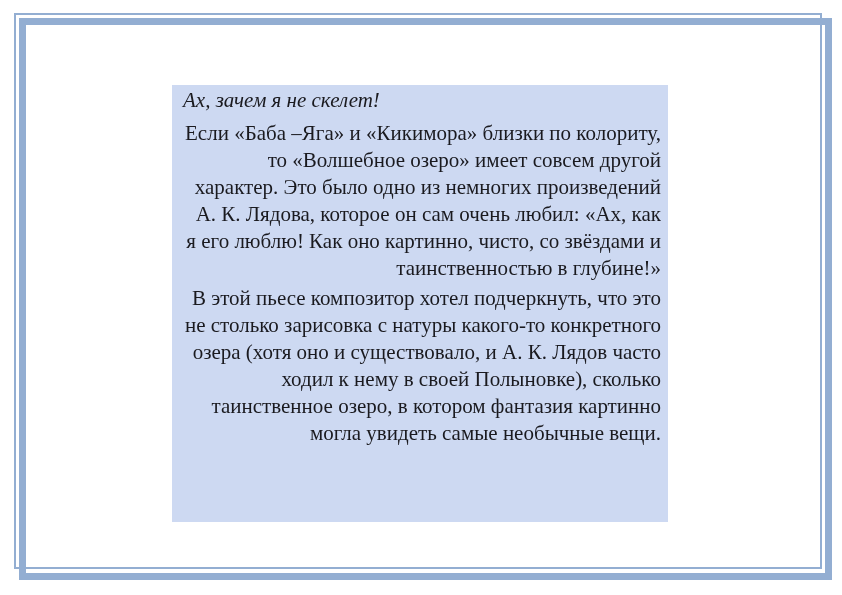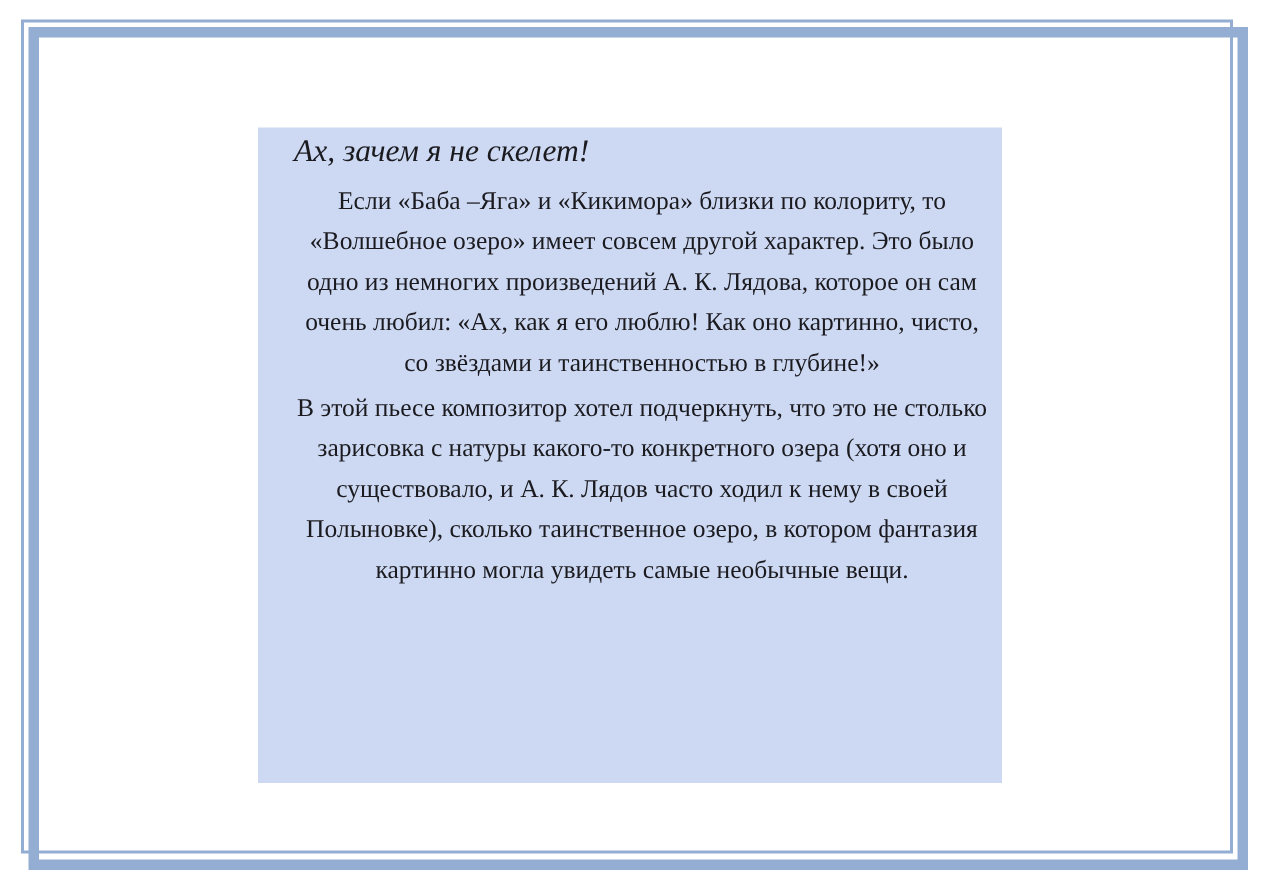--- a/index.html
+++ b/index.html
@@ -38,37 +38,37 @@
   }
   .textbox {
     position: absolute;
     left: 172px;
     top: 85px;
     width: 496px;
     height: 437px;
     box-sizing: border-box;
     background: #cdd9f2;
     color: #1a1a1f;
-    padding: 2px 7px 2px 23px;
+    padding: 2px 7px 2px 10px;
     overflow: hidden;
   }
   .poem {
     font-style: italic;
     font-size: 21px;
     line-height: 26px;
     margin: 0 0 7px 1px;
   }
   .poem-line {
     white-space: nowrap;
   }
   .para {
-    font-size: 17px;
+    font-size: 21px;
     line-height: 27px;
     margin: 0 0 3px 0;
-    text-align: center;
+    text-align: right;
   }
 </style>
 </head>
 <body>
 
 <div class="slide" style="background: rgb(255, 255, 255);">
 
   <div class="frame frame-thin" style="border-color: rgb(147, 174, 210);"></div>
 
   <div class="frame frame-thick" style="border-color: rgb(147, 174, 210);"></div>

